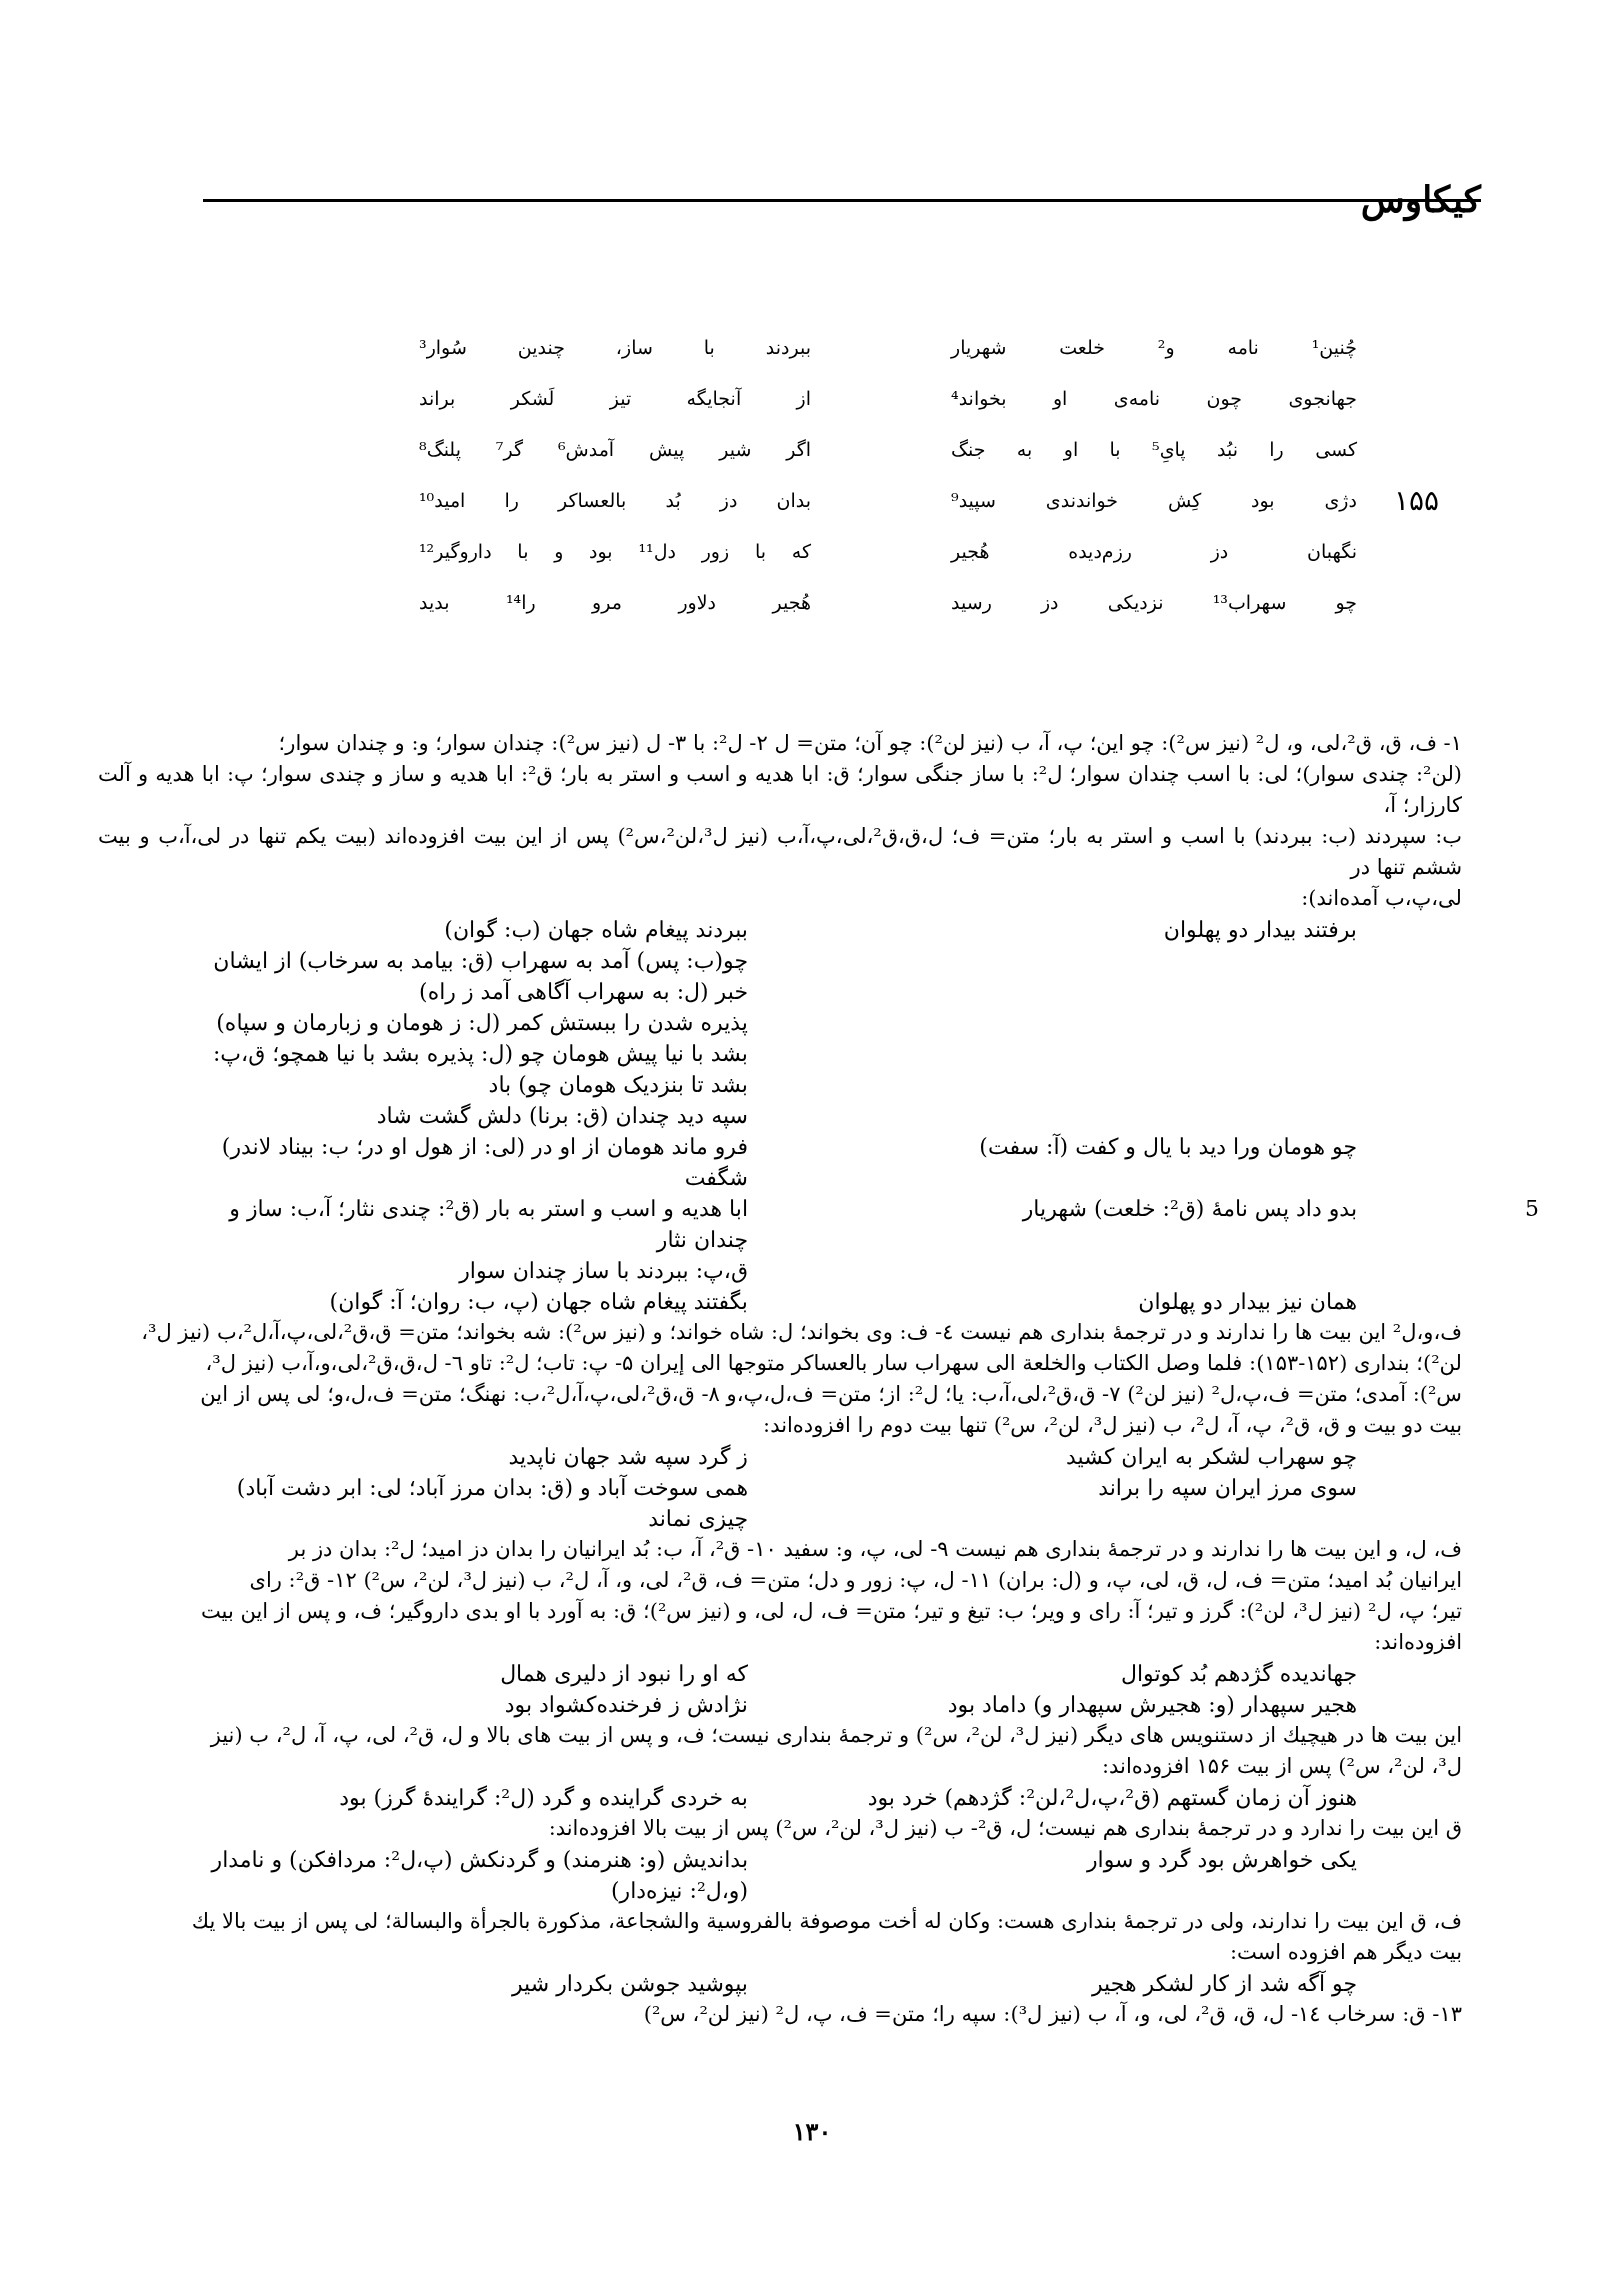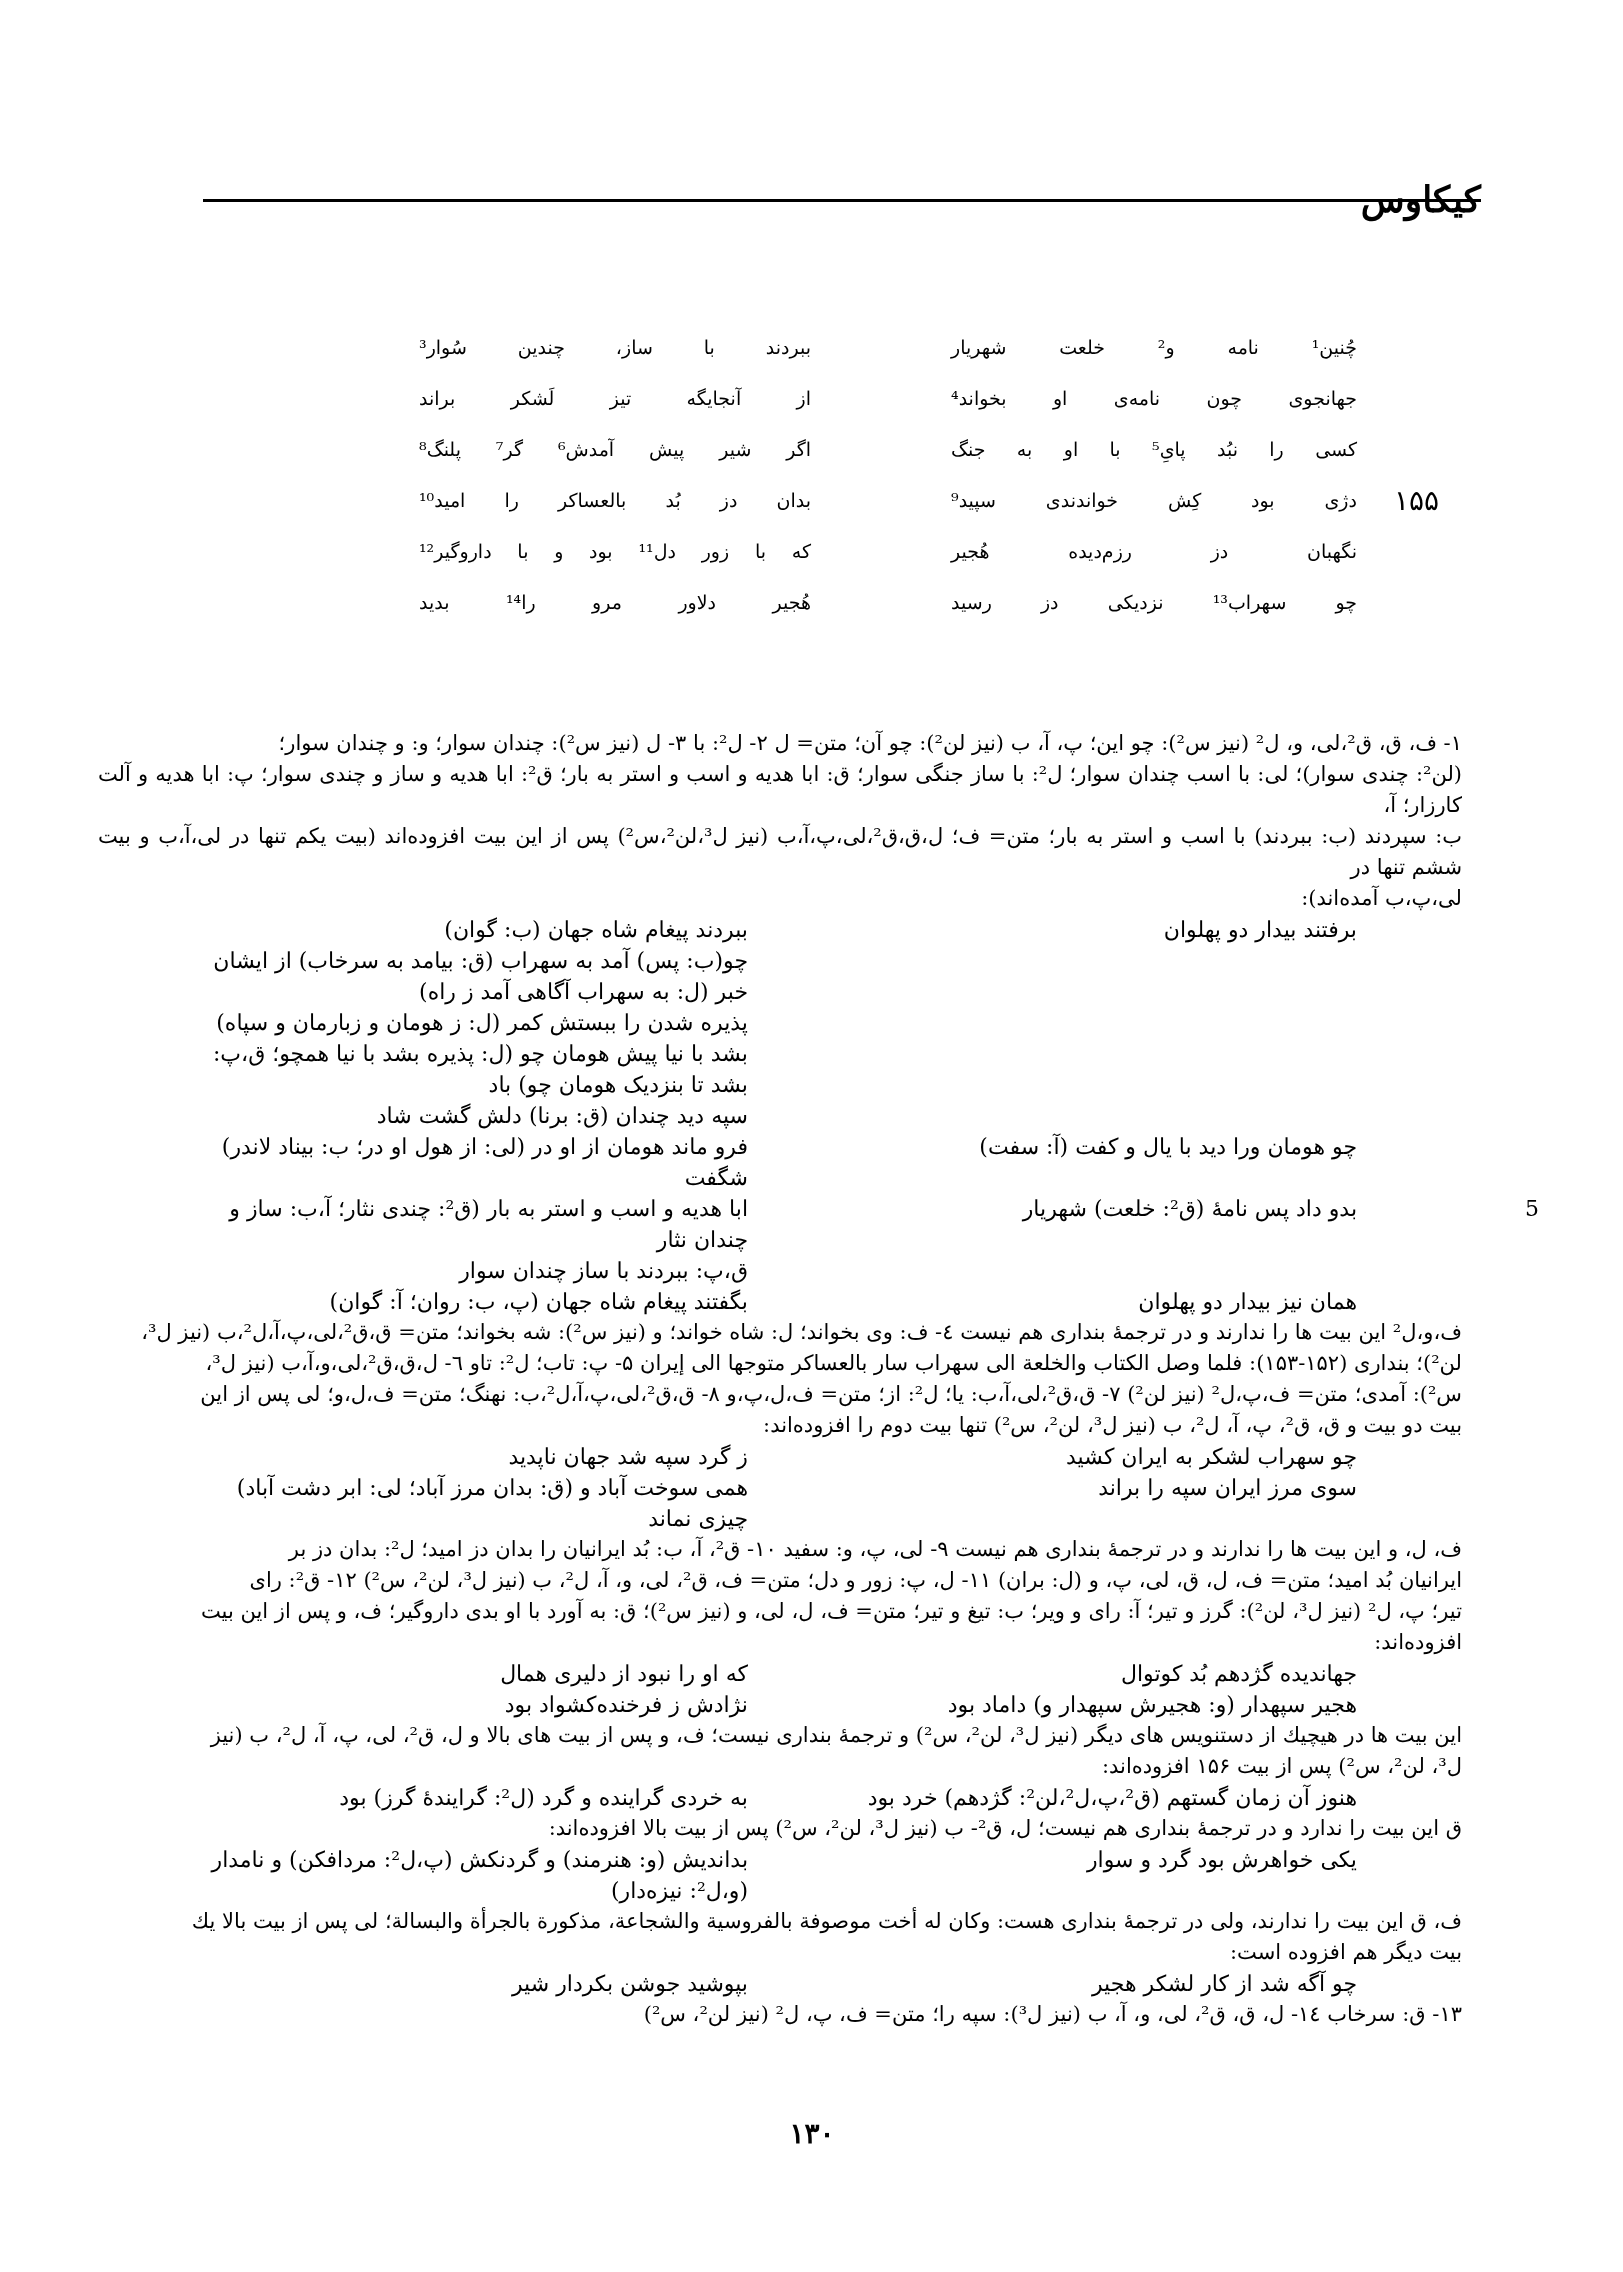--- a/index.html
+++ b/index.html
@@ -14,21 +14,21 @@
   .hemi-right { position:absolute; right:98px; width:406px; }
   .hemi-left { position:absolute; right:644px; width:392px; }
   .verse-num { position:absolute; right:0; width:77px; font-size:28px; line-height:51px; text-align:center; }
   .notes { position:absolute; top:728px; left:98px; width:1364px; direction:rtl; font-size:21px; line-height:31px; }
   .note-line { white-space:normal; text-align:justify; }
   .note-verse { display:flex; flex-direction:row; margin-right:105px; font-size:22px; line-height:31px; }
   .note-verse .nv-r { width:560px; }
   .note-verse .nv-l { width:560px; margin-right:49px; }
   .note-verse .nv-num { position:absolute; right:-77px; }
   .note-verse-wrap { position:relative; }
-  .page-number { position:absolute; top:2117px; left:0; right:0; text-align:center; font-size:28px; font-weight:bold; }
+  .page-number { position:absolute; top:2117px; left:0; right:0; text-align:center; font-size:24px; font-weight:bold; }
 </style>
 </head>
 <body>
 
 <div class="page">
   <div class="running-head">کیکاوس</div>
   <div class="head-rule"></div>
 
   <div class="verse-block" id="verses">
       <div class="verse-row">

